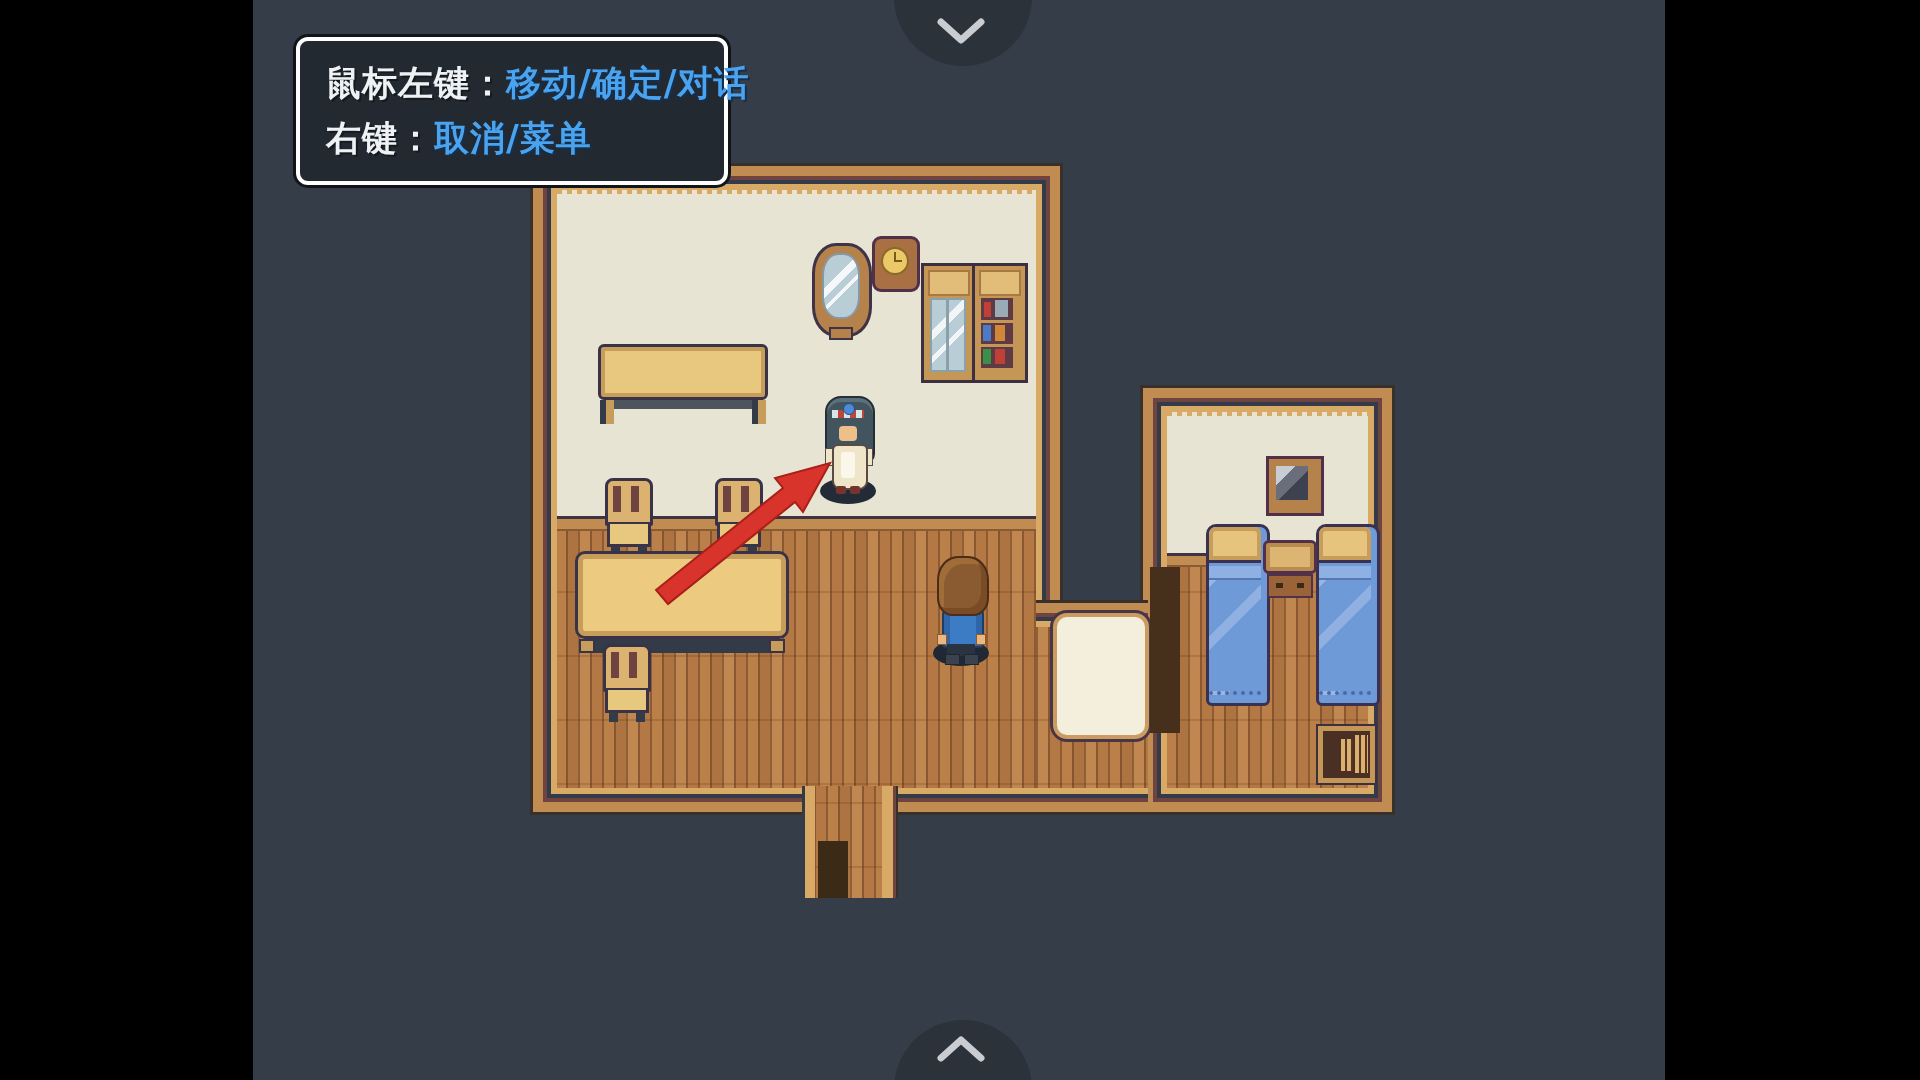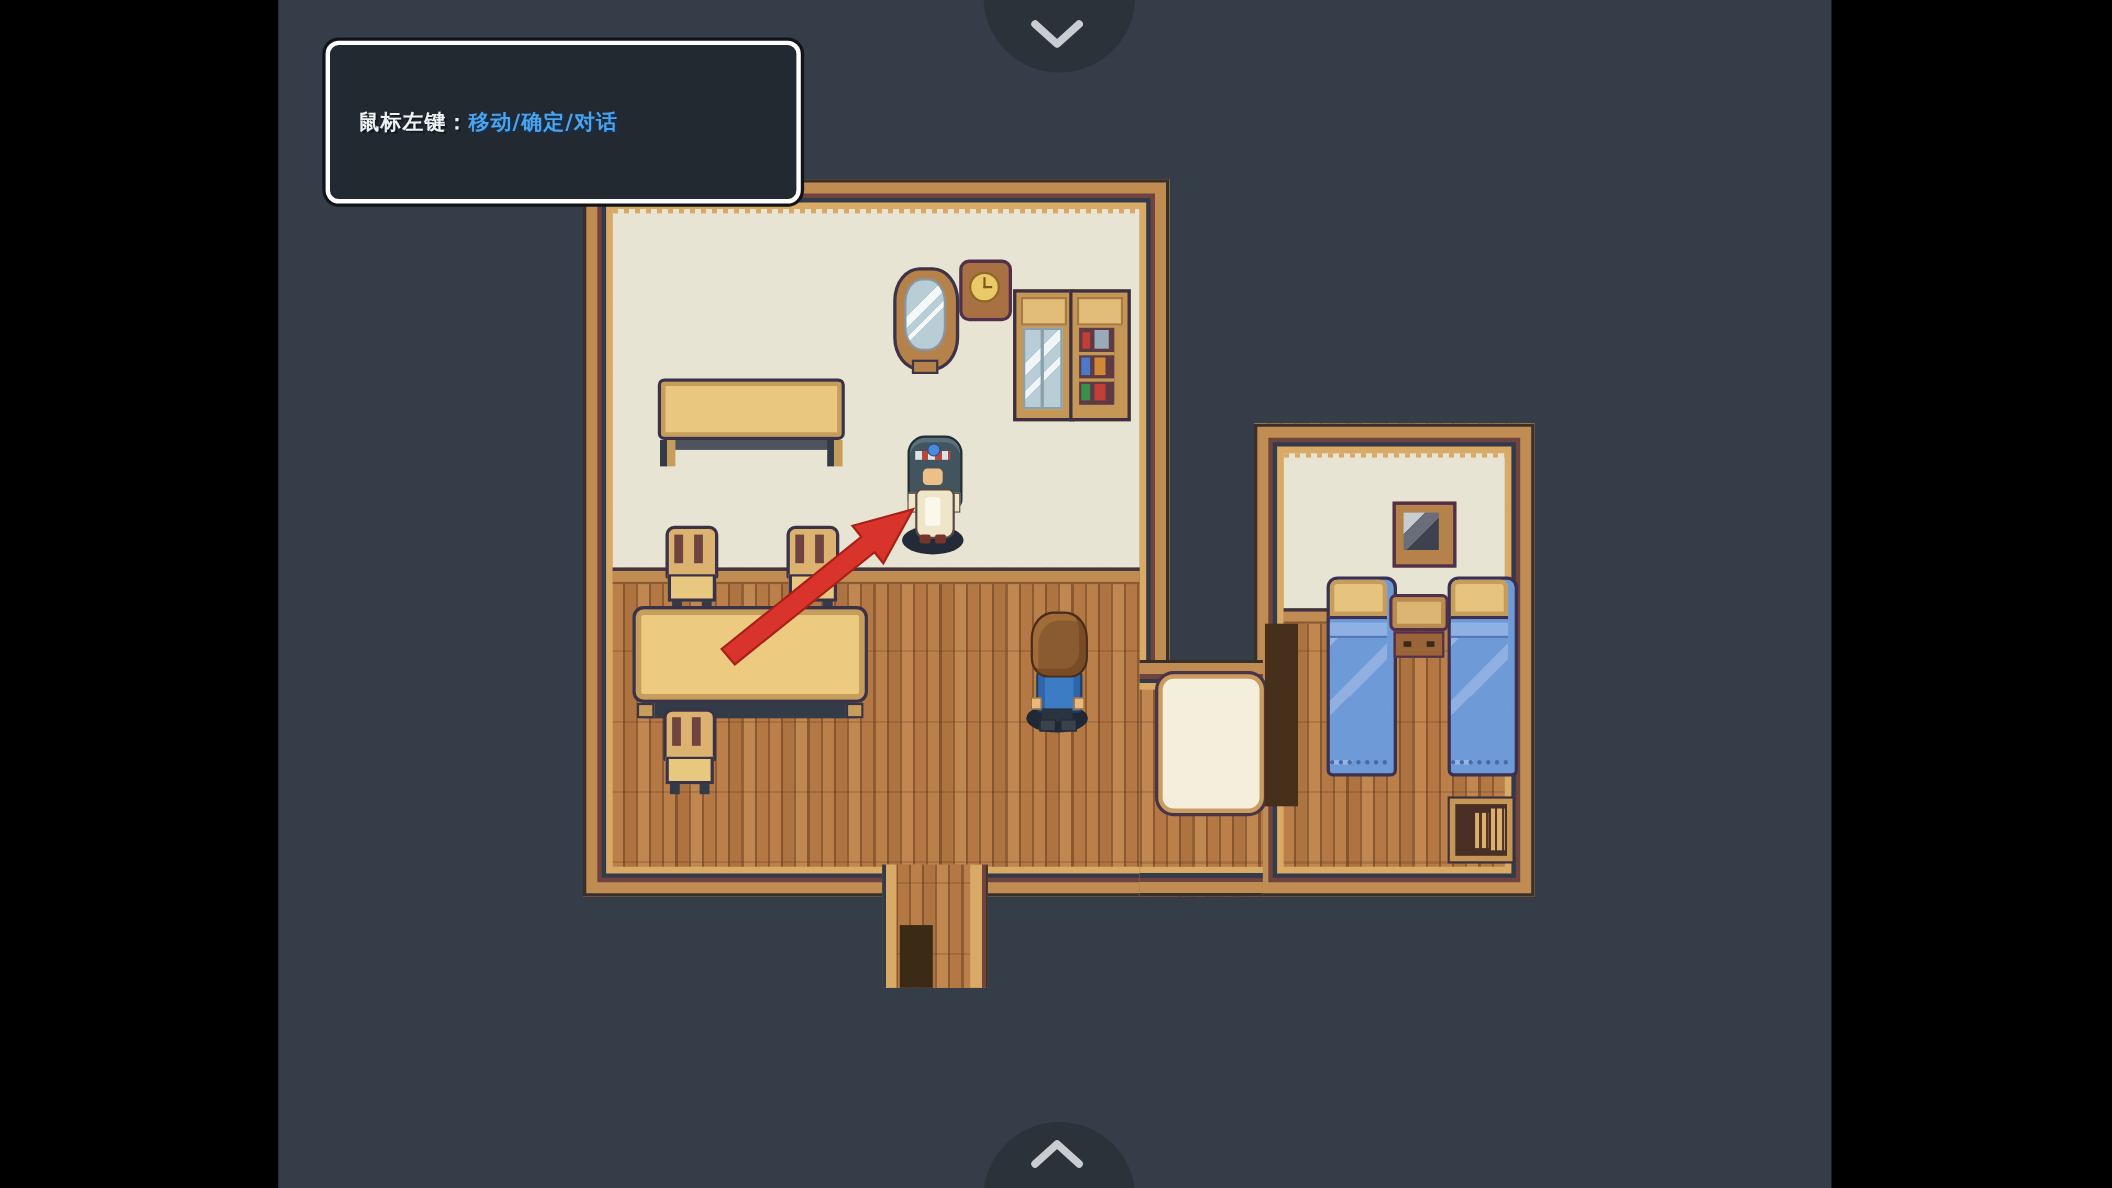--- a/index.html
+++ b/index.html
@@ -17,21 +17,21 @@
   #nav-top{left:894px;top:-72px;}
   #nav-bottom{left:894px;top:1020px;}
   .nav-glyph{z-index:7;}
   #nav-top-glyph{left:937px;top:16px;}
   #nav-bottom-glyph{left:937px;top:1036px;}
 
   
   #tooltip{left:296px;top:37px;width:432px;height:148px;background:#232931;
     border:4px solid #fff;border-radius:12px;box-shadow:0 0 0 3px #11151a;z-index:8;
     display:flex;flex-direction:column;justify-content:center;gap:8px;padding-left:26px;box-sizing:border-box;}
-  .tip-row{font-size:19px;font-weight:700;letter-spacing:1px;white-space:nowrap;}
+  .tip-row{font-size:35px;font-weight:700;letter-spacing:1px;white-space:nowrap;}
   .tip-label{color:#eef2f4;text-shadow:2px 2px 0 #151a20;}
   .tip-value{color:#4aa3ef;text-shadow:2px 2px 0 #14304e;}
 
   
   .walled{
     box-shadow:inset 0 0 0 3px #38302a,inset 0 0 0 13px #c18c52,
       inset 0 0 0 17px #6f4340,inset 0 0 0 21px #333b49,inset 0 0 0 27px #d9a966;
   }
   .wood{
     background-color:#b87c45;
@@ -312,20 +312,23 @@
 </div>
 
 <svg class="abs" id="arrow-layer" viewBox="0 0 1920 1080" xmlns="http://www.w3.org/2000/svg">
   <polygon points="656,590 783,488 775,478 830,463 803,512 795,502 668,604" fill="#d8342b" stroke="#a82018" stroke-width="2"></polygon>
 </svg>
 
 <div class="abs" id="tooltip">
   <div class="tip-row">
     <span class="tip-label">鼠标左键：</span><span class="tip-value">移动/确定/对话</span>
   </div>
+  <div class="tip-row">
+    <span class="tip-label">右键：</span><span class="tip-value">取消/菜单</span>
+  </div>
 </div>
 
 <div class="abs nav-circle" id="nav-top"></div>
 <svg class="abs nav-glyph" id="nav-top-glyph" width="48" height="28" viewBox="0 0 48 28">
   <polyline points="4,6 24,24 44,6" fill="none" stroke="#c9cdd1" stroke-width="7" stroke-linecap="round" stroke-linejoin="round"></polyline>
 </svg>
 
 <div class="abs nav-circle" id="nav-bottom"></div>
 <svg class="abs nav-glyph" id="nav-bottom-glyph" width="48" height="28" viewBox="0 0 48 28">
   <polyline points="4,22 24,4 44,22" fill="none" stroke="#c9cdd1" stroke-width="7" stroke-linecap="round" stroke-linejoin="round"></polyline>

